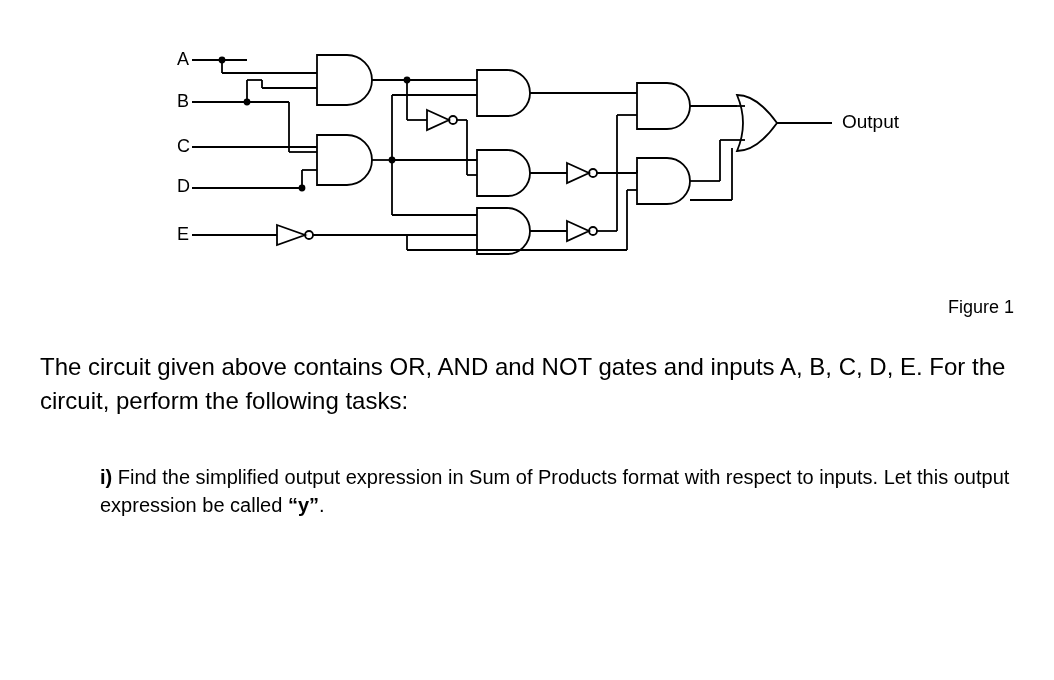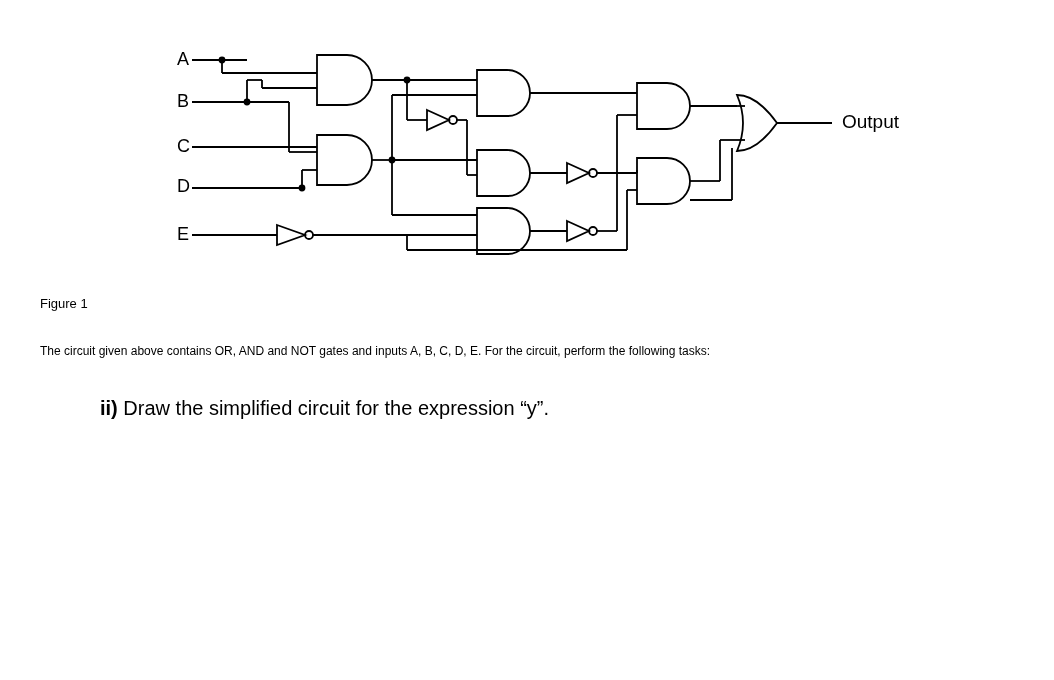--- a/index.html
+++ b/index.html
@@ -12,27 +12,27 @@
     line-height: 1.4;
   }
   .circuit-container {
     width: 780px;
     margin: 0 auto 10px;
   }
   .circuit-container svg {
     display: block;
   }
   .figure-caption {
-    text-align: left;
-    font-size: 13px;
+    text-align: right;
+    font-size: 18px;
     margin: 15px 0 30px;
   }
   .intro-text {
-    font-size: 12px;
-    margin: 0 0 34px;
+    font-size: 24px;
+    margin: 0 0 46px;
   }
   .task-list {
     margin-left: 60px;
   }
   .task-item {
     margin-bottom: 24px;
     font-size: 20px;
   }
   .task-item b { font-weight: bold; }
 </style>
@@ -226,15 +226,15 @@
   </g>
 </svg>
 </div>
 
 <div class="figure-caption">Figure 1</div>
 
 <p class="intro-text">The circuit given above contains OR, AND and NOT gates and inputs A, B, C, D, E. For the circuit, perform the following tasks:</p>
 
 <div class="task-list">
   <div class="task-item">
-    <b>ii) </b><span>Draw the simplified circuit for the expression “y”.</span>
+    <b>i) </b><span>Find the simplified output expression in Sum of Products format with respect to inputs. Let this output expression be called </span><b>“y”</b><span>.</span>
   </div>
 </div>
 
 </body></html>

